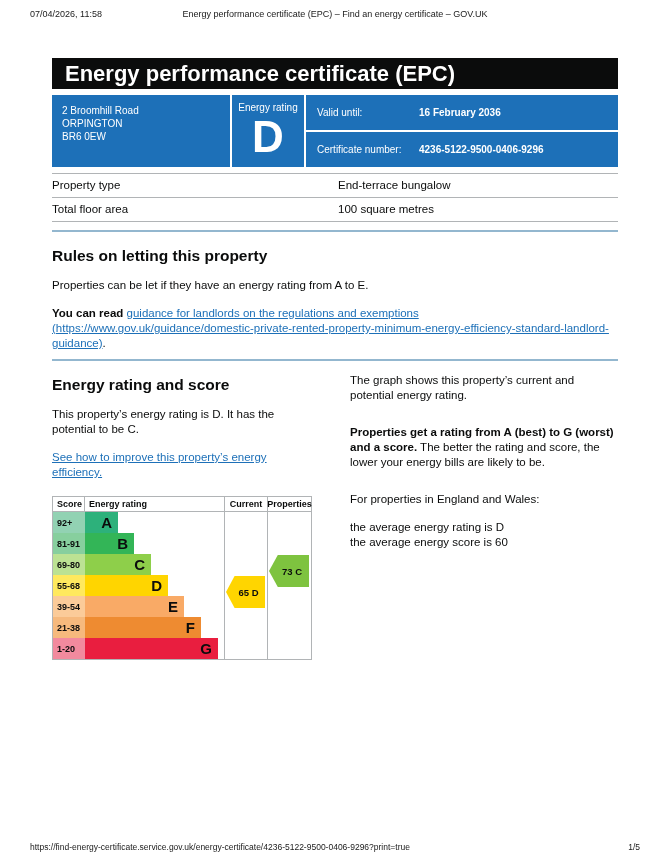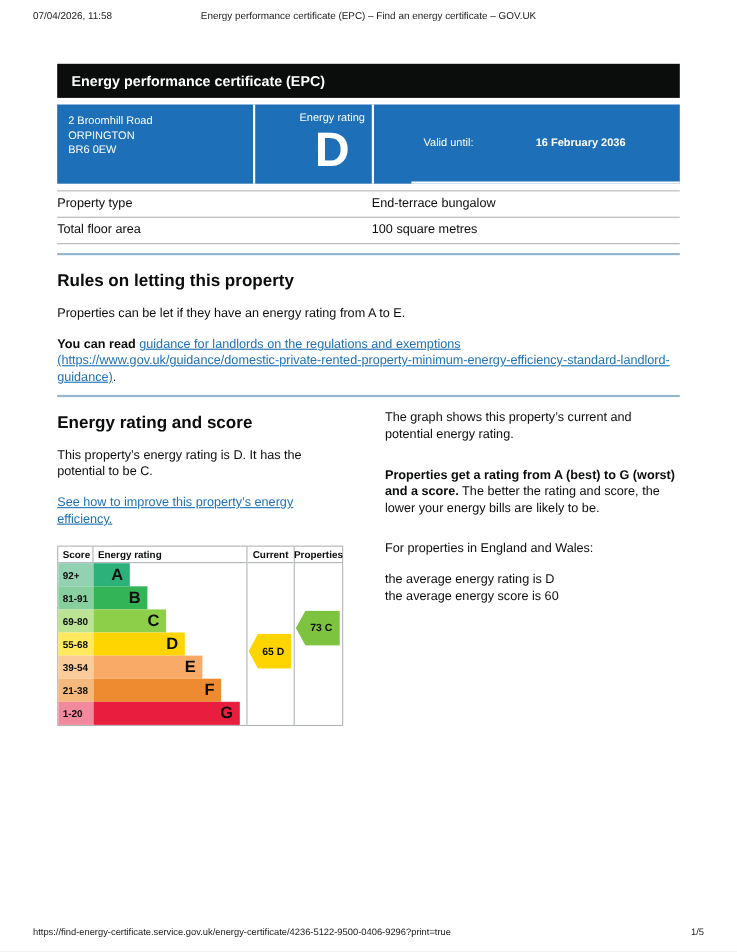--- a/index.html
+++ b/index.html
@@ -8,21 +8,21 @@
   .page { position:absolute; inset:0; background:#ffffff; overflow:hidden; }
 
   
   .print-header { position:absolute; top:9px; left:0; right:0; font-size:9px; color:#1a1a1a; }
   .print-date { position:absolute; left:30px; top:0; }
   .print-title { display:block; text-align:center; }
   .print-footer { position:absolute; top:842px; left:30px; right:30px; display:flex; justify-content:space-between; font-size:8.5px; color:#1a1a1a; }
 
   .main { position:absolute; top:58px; left:52px; width:566px; }
 
-  .banner { background:#0b0c0c; color:#ffffff; height:31px; padding:6px 13px; font-size:13px; font-weight:bold; line-height:19px; }
+  .banner { background:#0b0c0c; color:#ffffff; height:31px; padding:6px 13px; font-size:22px; font-weight:bold; line-height:19px; }
 
   .summary-box { margin-top:6px; height:72px; background:#1d70b8; color:#ffffff; display:flex; }
   .summary-address { width:180px; padding:9px 10px; font-size:10px; line-height:13px; border-right:2px solid #ffffff; }
   .summary-rating { width:74px; border-right:2px solid #ffffff; text-align:center; padding-top:7px; }
   .rating-label { font-size:10px; line-height:12px; }
   .rating-letter { font-size:44px; font-weight:bold; line-height:46px; }
   .summary-details { flex:1; display:flex; flex-direction:column; }
   .detail-row { flex:1; display:flex; align-items:center; padding-left:11px; font-size:10px; }
   .detail-row.first { border-bottom:2px solid #ffffff; }
   .detail-label { width:102px; }
@@ -69,34 +69,38 @@
     <span class="print-date">07/04/2026, 11:58</span>
     <span class="print-title">Energy performance certificate (EPC) – Find an energy certificate – GOV.UK</span>
   </div>
 
   <div class="main">
 
     <div class="banner">
       <span>Energy performance certificate (EPC)</span>
     </div>
 
-    <div class="summary-box" style="background: rgb(29, 112, 184); gap: 34px;">
+    <div class="summary-box" style="background: rgb(29, 112, 184);">
       <div class="summary-address" id="address-box">
           <div>2 Broomhill Road</div>
           <div>ORPINGTON</div>
           <div>BR6 0EW</div>
         </div>
       <div class="summary-rating">
         <div class="rating-label">Energy rating</div>
         <div class="rating-letter">D</div>
       </div>
       <div class="summary-details">
         <div class="detail-row first">
           <span class="detail-label">Valid until:</span>
           <span class="detail-value">16 February 2036</span>
+        </div>
+        <div class="detail-row">
+          <span class="detail-label">Certificate number:</span>
+          <span class="detail-value">4236-5122-9500-0406-9296</span>
         </div>
       </div>
     </div>
 
     <div class="property-table" id="property-table">
         <div class="prop-row">
           <span class="prop-label">Property type</span>
           <span class="prop-value">End-terrace bungalow</span>
         </div>
         <div class="prop-row">

